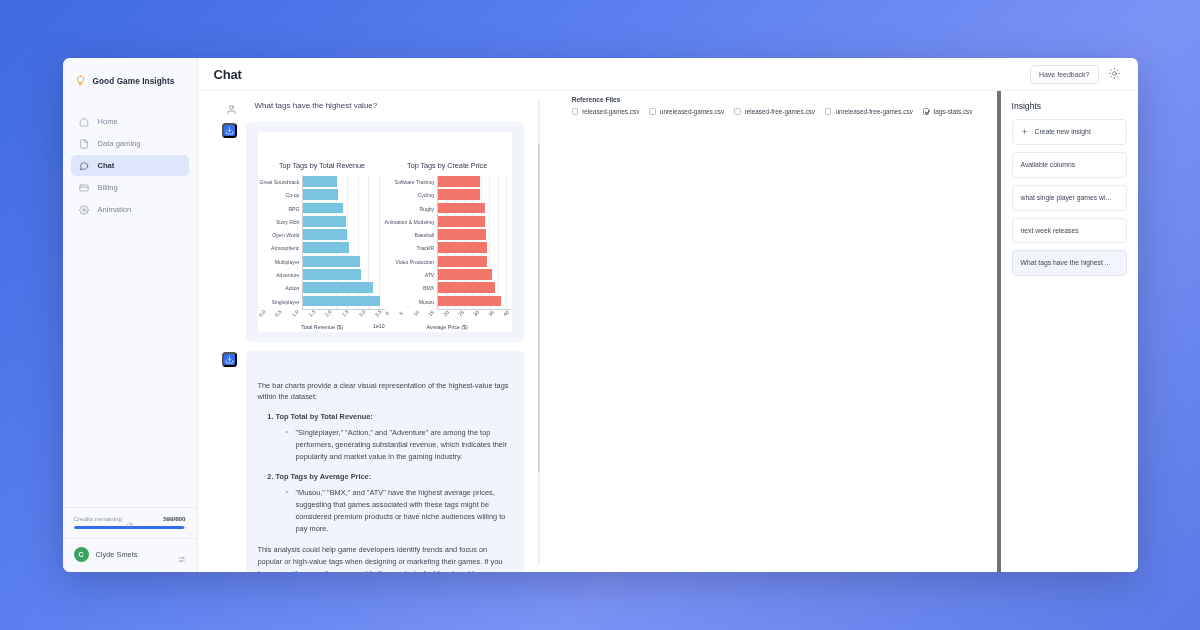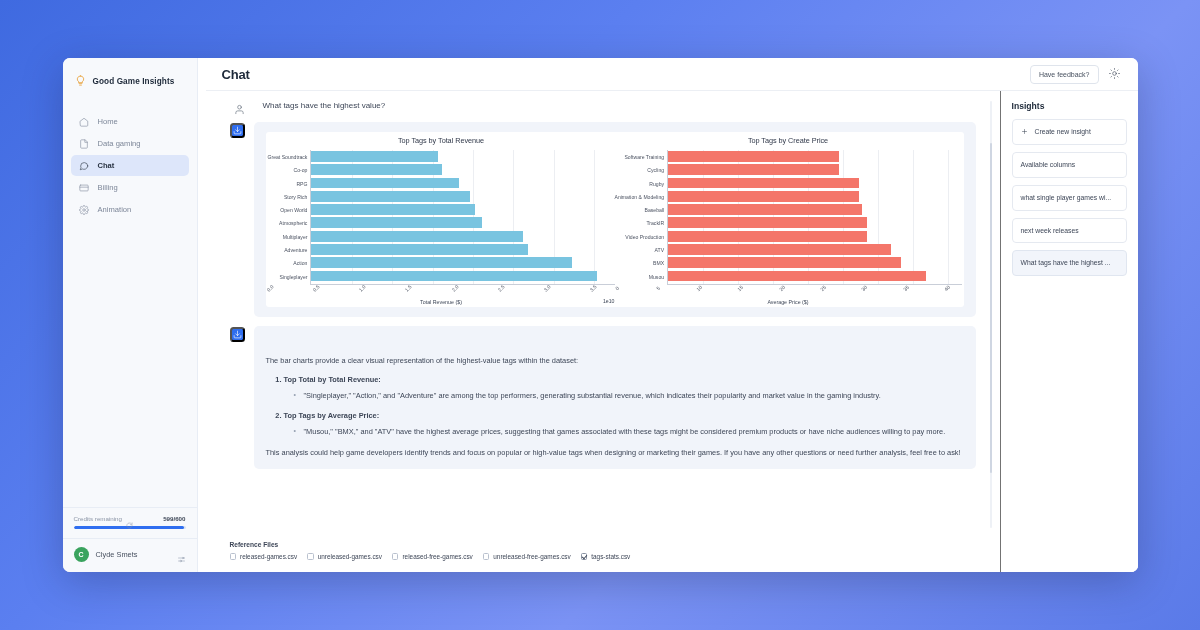--- a/index.html
+++ b/index.html
@@ -13,21 +13,20 @@
     display: flex; align-items: center; justify-content: center;
   }
   .app-window {
     width: 1075px; height: 514px;
     background: #ffffff;
     border-radius: 7px;
     display: flex;
     overflow: hidden;
     box-shadow: 0 10px 40px rgba(20,30,70,.28);
     position: relative;
-    gap: 8px;
   }
 
   
   .sidebar {
     width: 135px; flex: 0 0 135px;
     background: #f7f9fc;
     border-right: 1px solid #e8edf5;
     display: flex; flex-direction: column;
   }
   .brand {
@@ -96,22 +95,22 @@
     display: flex; align-items: center; justify-content: center;
     cursor: pointer; background: transparent; border: none;
   }
   .theme-btn svg { width: 11px; height: 11px; stroke: #47505f; fill: none; stroke-width: 1.4; }
 
   .content-area { flex: 1; display: flex; min-height: 0; background: #fff; }
 
   
   .chat-col {
     flex: 1; min-width: 0;
-    display: flex; flex-direction: column;
-    border-right: 1px solid #737373;
+    display: flex; flex-direction: row;
+    border-right: 4px solid #737373;
     background: #fff;
   }
   .chat-scroll {
     flex: 1; min-height: 0; overflow: hidden;
     padding: 9px 24px 4px 24px;
     position: relative;
   }
   .scrollbar-track {
     position: absolute; right: 8px; top: 10px; bottom: 8px;
     width: 2px; background: #eef1f6; border-radius: 2px;
@@ -135,21 +134,21 @@
   }
   .dl-btn svg { width: 9px; height: 9px; stroke: #fff; fill: none; stroke-width: 1.7; }
   .bubble {
     flex: 1; min-width: 0;
     background: #f1f4fa; border-radius: 5px;
     padding: 10px 12px;
   }
 
   
   .charts { display: flex; background: #fff; border-radius: 3px; padding: 4px 2px 2px 2px; }
-  .chart { flex: 1; min-width: 0; position: relative; }
+  .chart { flex: 1; min-width: 0; position: relative; margin-top: 25px; }
   .chart-title {
     text-align: center; font-size: 7.3px; color: #31394a;
     margin-bottom: 5px; letter-spacing: -.05px;
   }
   .plot-row { display: flex; align-items: stretch; }
   .ylabels {
     display: flex; flex-direction: column; justify-content: space-between;
     padding: 1px 3px 1px 0; flex: 0 0 auto;
   }
   .ylabel {
@@ -236,21 +235,21 @@
     cursor: pointer; margin-top: 9px;
   }
   .send-btn svg { width: 9px; height: 9px; stroke: #fff; fill: none; stroke-width: 1.6; }
 
   
   .insights {
     width: 137px; flex: 0 0 137px;
     background: #fff; padding: 10px 11px;
     display: flex; flex-direction: column; gap: 7px;
   }
-  .insights-title { font-size: 8.6px; font-weight: 700; color: #1d2939; margin-bottom: 1px; }
+  .insights-title { font-size: 8.6px; font-weight: 400; color: #1d2939; margin-bottom: 1px; }
   .insight-card {
     border: 1px solid #e5e9f0; border-radius: 4px;
     padding: 7px 8px; font-size: 6.8px; color: #3d4657;
     line-height: 1.45; cursor: pointer; background: #fff;
   }
   .insight-card.create { display: flex; align-items: center; gap: 7px; color: #3d4657; }
   .plus-icon { width: 7px; height: 7px; flex: 0 0 7px; }
   .plus-icon svg { width: 7px; height: 7px; stroke: #3d4657; stroke-width: 1.8; fill: none; }
   .insight-card.active { background: #f2f5fb; border-color: #e0e6f0; }
 </style>

